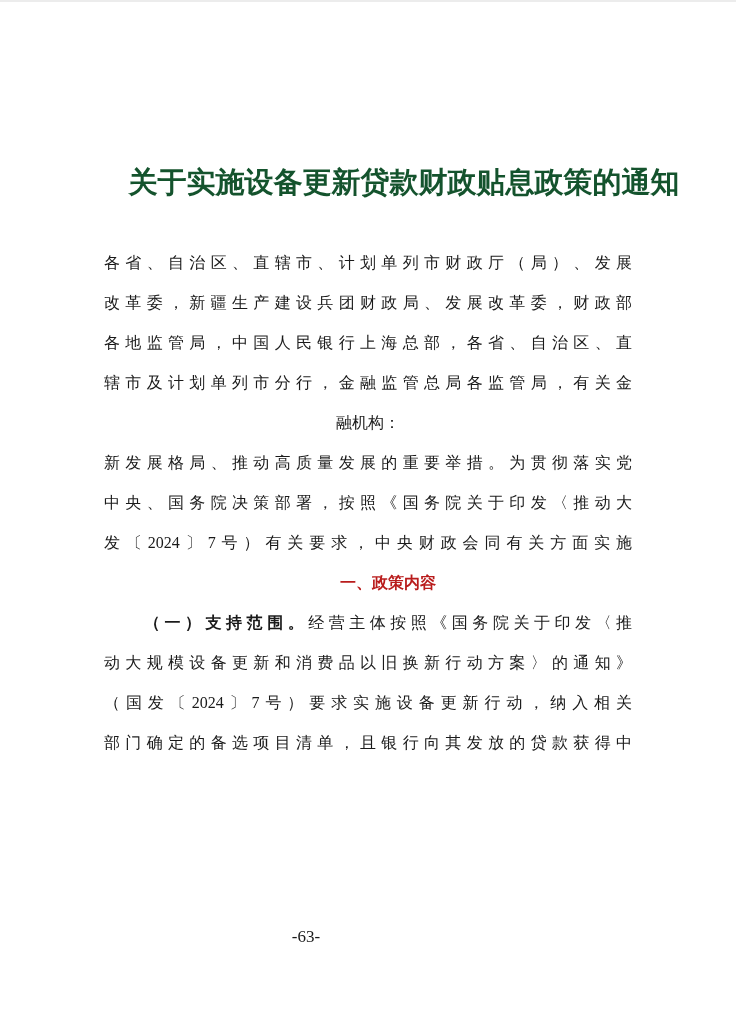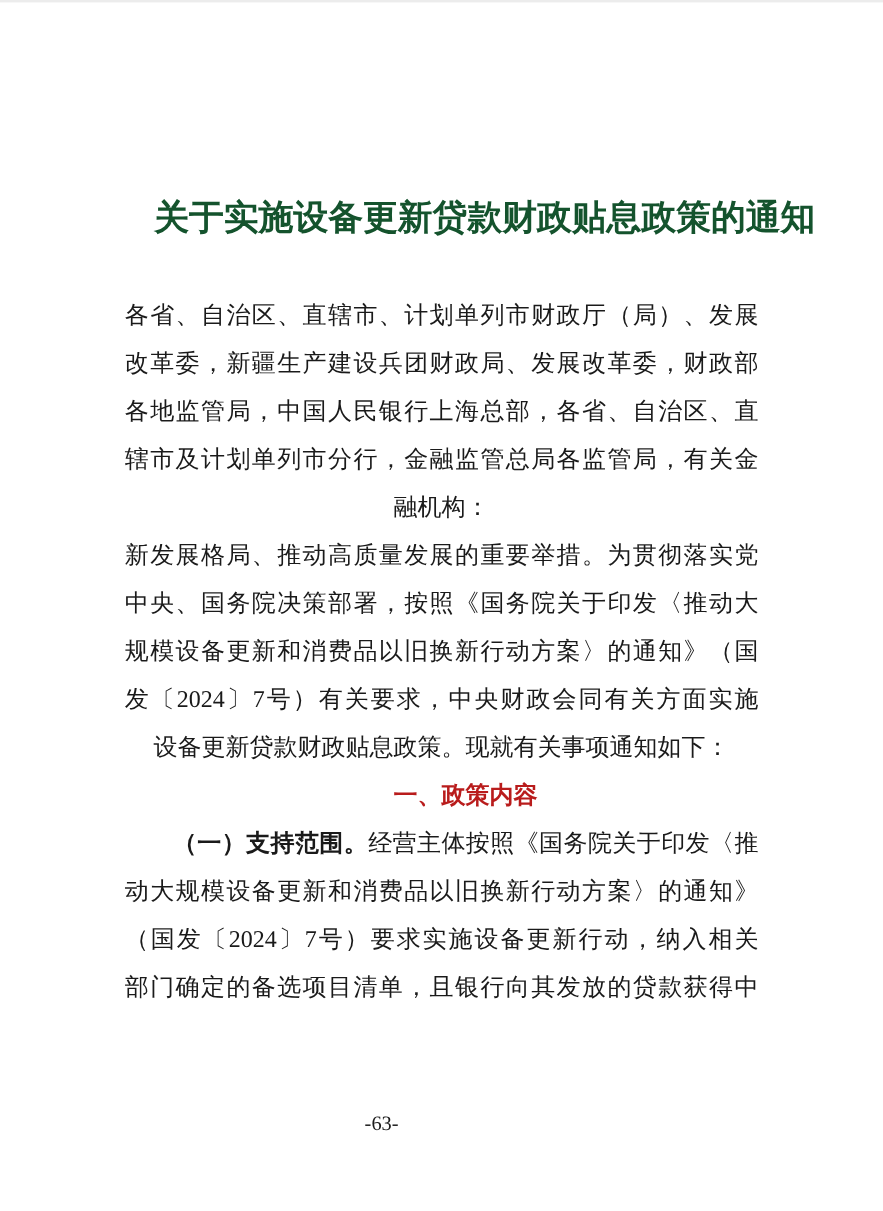--- a/index.html
+++ b/index.html
@@ -30,21 +30,21 @@
     line-height: 40px;
     color: #14532d;
     white-space: nowrap;
     margin-left: 36px;
   }
   .doc-body {
     position: absolute;
     top: 243px;
     left: 104px;
     width: 528px;
-    font-size: 20px;
+    font-size: 16px;
     line-height: 40px;
   }
   .line {
     height: 40px;
     white-space: nowrap;
     text-align: center;
   }
   .line.fj {
     text-align: justify;
     text-align-last: justify;
@@ -52,21 +52,21 @@
   .line.indent { text-indent: 40px; }
   .line.heading {
     font-family: "Liberation Sans", "DejaVu Sans", sans-serif;
     font-weight: 700;
     color: #b91c1c;
   }
   .lead-bold { font-weight: 700; }
   .doc-footer {
     position: absolute;
     top: 926px;
-    left: 16px;
+    left: 4px;
     width: 604px;
     text-align: center;
     font-size: 17px;
     line-height: 22px;
     color: #1a1a1a;
   }
 </style>
 </head>
 <body>
 
@@ -76,23 +76,21 @@
   <div class="doc-title">关于实施设备更新贷款财政贴息政策的通知</div>
 
   <div class="doc-body">
       <div class="line fj">各省、自治区、直辖市、计划单列市财政厅（局）、发展</div>
       <div class="line fj">改革委，新疆生产建设兵团财政局、发展改革委，财政部</div>
       <div class="line fj">各地监管局，中国人民银行上海总部，各省、自治区、直</div>
       <div class="line fj">辖市及计划单列市分行，金融监管总局各监管局，有关金</div>
       <div class="line">融机构：</div>
       <div class="line fj">新发展格局、推动高质量发展的重要举措。为贯彻落实党</div>
       <div class="line fj">中央、国务院决策部署，按照《国务院关于印发〈推动大</div>
-      <div class="line fj">规模设备更新和消费品以旧换新行动方案〉的通知》（国</div>
       <div class="line fj">发〔2024〕7号）有关要求，中央财政会同有关方面实施</div>
-      <div class="line">设备更新贷款财政贴息政策。现就有关事项通知如下：</div>
       <div class="line indent heading">一、政策内容</div>
       <div class="line indent fj"><span class="lead-bold">（一）支持范围。</span>经营主体按照《国务院关于印发〈推</div>
       <div class="line fj">动大规模设备更新和消费品以旧换新行动方案〉的通知》</div>
       <div class="line fj">（国发〔2024〕7号）要求实施设备更新行动，纳入相关</div>
       <div class="line fj">部门确定的备选项目清单，且银行向其发放的贷款获得中</div>
     </div>
 
   <div class="doc-footer">-63-</div>
 </div>
 

